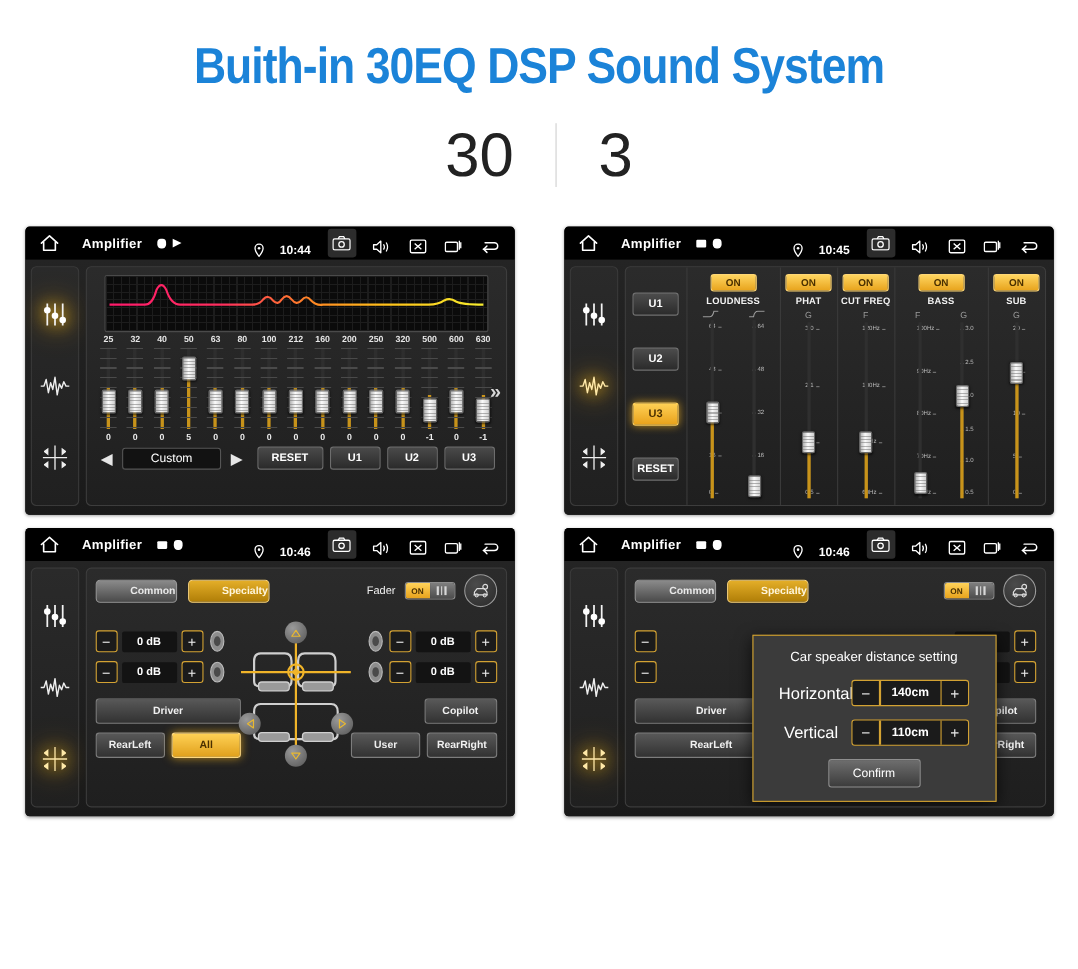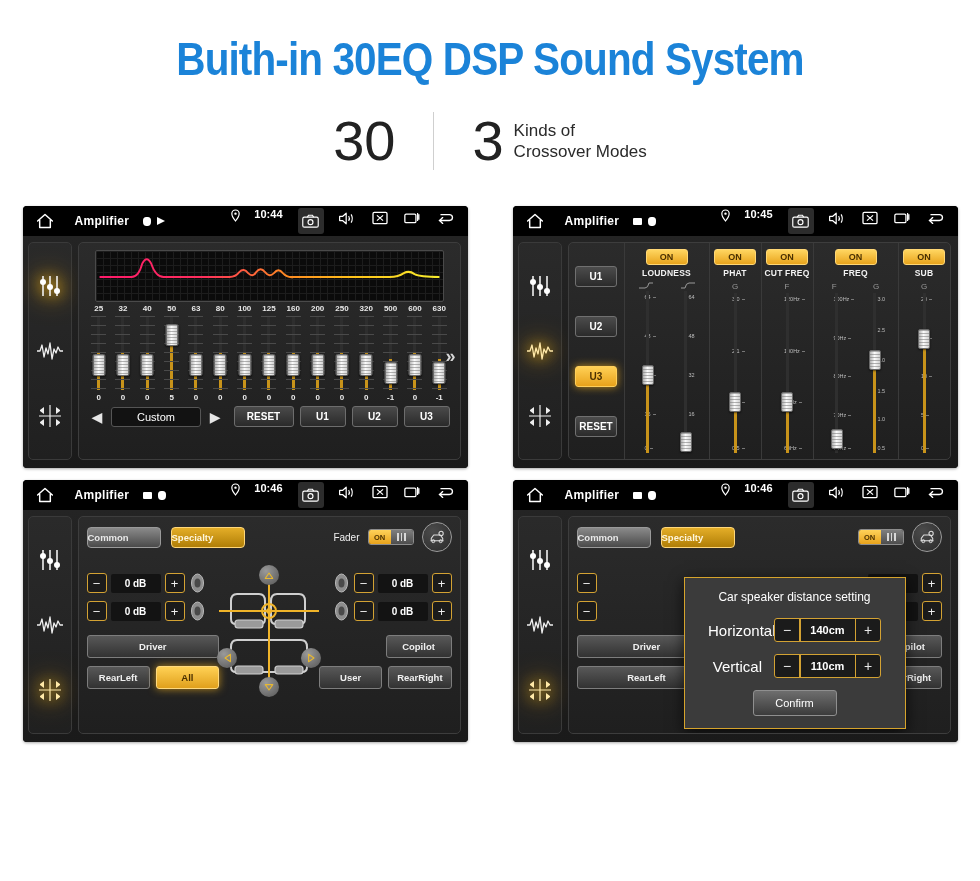--- a/index.html
+++ b/index.html
@@ -79,21 +79,21 @@
     position: relative;
   }
   .sb-home { width: 20px; height: 18px; }
   .sb-title {
     font-size: 12px; font-weight: bold; margin-left: 20px; letter-spacing: .3px;
   }
   .sb-minis { display: flex; gap: 6px; margin-left: 14px; align-items: center; }
   .mini-sq { width: 9px; height: 7px; background: #fff; border-radius: 1px; }
   .mini-dot { width: 8px; height: 9px; background: #fff; border-radius: 40% 40% 45% 45%; }
   .mini-play { width: 0; height: 0; border-left: 8px solid #fff; border-top: 4px solid transparent; border-bottom: 4px solid transparent; }
-  .sb-right { margin-left: auto; display: flex; align-items: flex-start; gap: 13px; }
+  .sb-right { margin-left: auto; display: flex; align-items: flex-end; gap: 13px; }
   .sb-time { font-size: 11px; font-weight: bold; margin-right: 2px; }
   .sb-pin { width: 11px; height: 13px; }
   .sb-icon { width: 20px; height: 20px; display: flex; align-items: center; justify-content: center; }
   .sb-icon.hl { background: #2c2c2c; border-radius: 3px; width: 26px; height: 26px; }
   .sb-icon svg { display: block; }
 
   
   .appbody {
     height: 232px;
     background: linear-gradient(#242424, #1a1a1a);
@@ -237,21 +237,21 @@
   .vsl-scale.right { left: 58%; text-align: left; }
   .vsl-scale span { position: absolute; transform: translateY(-50%); white-space: nowrap; }
   .vsl-scale span::after { content: ""; position: absolute; top: 50%; width: 3px; height: 1px; background: #777; }
   .vsl-scale.left span::after { right: -5px; }
   .vsl-scale.right span::after { left: -5px; }
 
   
   .p3 { position: relative; height: 100%; padding: 5px 8px; }
   .p3-tabs { display: flex; gap: 10px; align-items: center; }
   .tab {
-    width: 74px; padding: 4px 0; text-align: left;
+    width: 74px; padding: 4px 0; text-align: right;
     font-size: 9.5px; font-weight: bold; border-radius: 4px;
     color: #e9e9e9; background: linear-gradient(#8a8a8a,#4a4a4a);
     border: 1px solid #9a9a9a;
   }
   .tab.active {
     background: linear-gradient(#e4ae28,#b07e07);
     border-color: #ffd77a; color: #fff6dc;
   }
   .p3-fader { margin-left: auto; display: flex; align-items: center; gap: 8px; }
   .fader-label { color: #f0f0f0; font-size: 10px; }
@@ -336,24 +336,20 @@
 
 <div class="hero-title">Buith-in 30EQ DSP Sound System</div>
 
 <div class="stats-row">
   <div class="stat">
     <div class="stat-num">30</div>
   </div>
   <div class="stat-divider"></div>
   <div class="stat">
     <div class="stat-num">3</div>
-    <div class="stat-text">
-      <div>Kinds of</div>
-      <div>Crossover Modes</div>
-    </div>
   </div>
 </div>
 
 <div class="panels">
 
   <div class="device">
     <div class="statusbar">
       <span class="sb-home">
         <svg viewBox="0 0 24 22" width="20" height="18">
             <path d="M3 11 L12 3 L21 11 M5.5 10 V19 H18.5 V10" fill="none" stroke="#fff" stroke-width="1.8" stroke-linejoin="round" stroke-linecap="round"></path>
@@ -446,21 +442,21 @@
           </svg>
         </div>
         <div class="eq-freqs">
           <span>25</span>
           <span>32</span>
           <span>40</span>
           <span>50</span>
           <span>63</span>
           <span>80</span>
           <span>100</span>
-          <span>125</span>
+          <span>212</span>
           <span>160</span>
           <span>200</span>
           <span>250</span>
           <span>320</span>
           <span>500</span>
           <span>600</span>
           <span>630</span>
         </div>
 
         <div class="eq-sliders">
@@ -754,21 +750,21 @@
                   <div class="vsl-track">
                       <div class="vsl-fill" style="height:30%"></div>
                       <div class="vsl-knob" style="top:68%"></div>
                     </div>
                 </div>
               </div>
             </div>
 
             <div class="p2-col w2">
               <span class="on-pill">ON</span>
-              <span class="p2-name">FREQ</span>
+              <span class="p2-name">BASS</span>
               <div class="p2-sublabels">
                 <span class="p2-sub">F</span>
                 <span class="p2-sub">G</span>
               </div>
               <div class="p2-sliders">
                 <div class="vsl">
                   <div class="vsl-scale left">
                     <span style="top:4%">100Hz</span>
                     <span style="top:28%">90Hz</span>
                     <span style="top:52%">80Hz</span>

